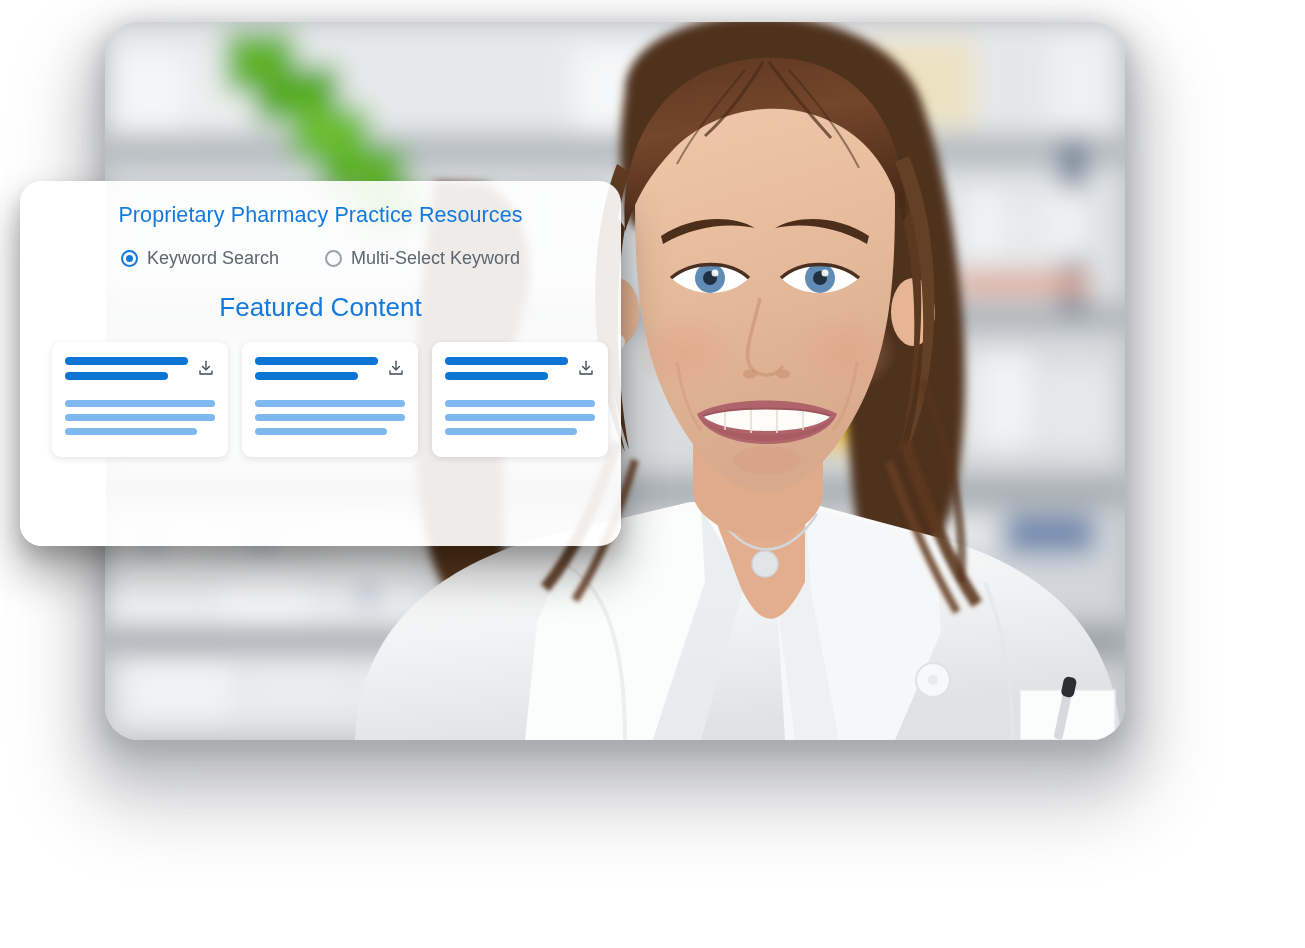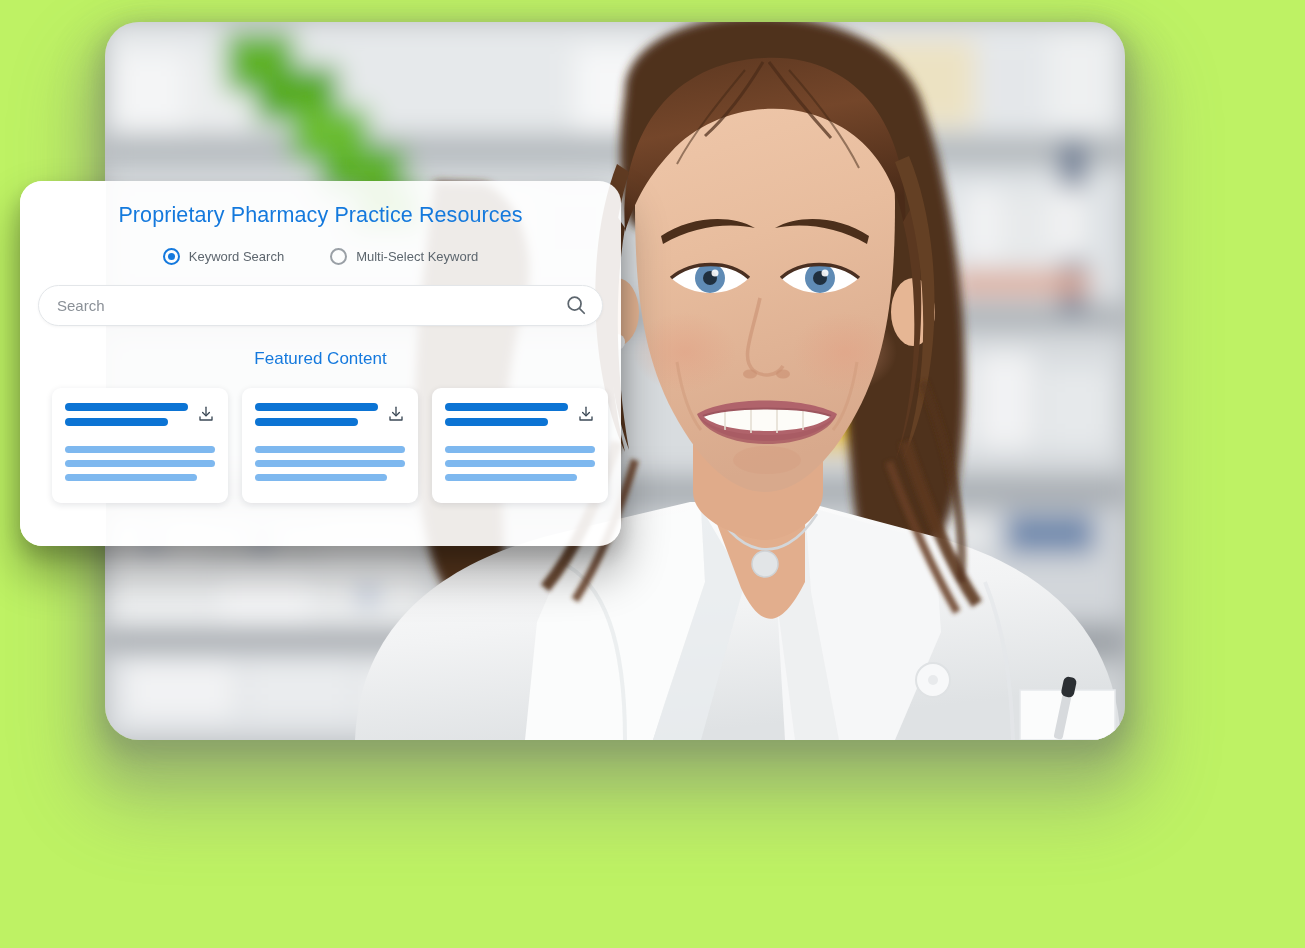--- a/index.html
+++ b/index.html
@@ -5,21 +5,21 @@
   * { box-sizing: border-box; margin: 0; padding: 0; }
   html, body {
     width: 1305px; height: 948px;
     background: #000000;
     overflow: hidden;
     font-family: "Liberation Sans", sans-serif;
   }
   #stage {
     position: relative;
     width: 1305px; height: 948px;
-    background: #bef264;
+    background: #ffffff;
   }
 
   
   #photo-shadow {
     position: absolute;
     left: 105px; top: 22px;
     width: 1020px; height: 718px;
     border-radius: 34px;
     box-shadow:
       0 46px 70px 26px rgba(118,122,128,0.30),
@@ -94,21 +94,21 @@
   }
   .radio-dot.checked::after {
     content: "";
     position: absolute;
     left: 3px; top: 3px;
     width: 7px; height: 7px;
     border-radius: 50%;
     background: #1479dd;
   }
   .radio-label {
-    font-size: 13px;
+    font-size: 18px;
     color: #5d666e;
     white-space: nowrap;
   }
 
   .search-wrap {
     margin: 20px auto 0 auto;
     width: 565px; height: 41px;
     position: relative;
   }
   .search-box {
@@ -134,21 +134,21 @@
     position: absolute;
     right: 16px; top: 50%;
     transform: translateY(-50%);
     width: 22px; height: 22px;
     cursor: pointer;
   }
 
   .featured-title {
     margin-top: 23px;
     text-align: center;
-    font-size: 17px;
+    font-size: 26px;
     font-weight: 400;
     color: #1479dd;
   }
 
   .cards-row {
     margin: 19px 0 0 32px;
     display: flex;
     gap: 14px;
     width: 560px;
   }
@@ -415,31 +415,20 @@
         <div class="radio-opt">
           <span class="radio-dot checked"></span>
           <span class="radio-label">Keyword Search</span>
         </div>
         <div class="radio-opt">
           <span class="radio-dot"></span>
           <span class="radio-label">Multi-Select Keyword</span>
         </div>
       </div>
 
-      <div class="search-wrap">
-        <div class="search-box">
-          <input class="search-input" type="text" placeholder="Search" style="">
-        </div>
-        <span class="search-icon">
-          <svg viewBox="0 0 24 24" width="22" height="22" fill="none" stroke="#5d666e" stroke-width="1.9" stroke-linecap="round">
-            <circle cx="10.5" cy="10.5" r="7"></circle>
-            <line x1="16" y1="16" x2="21" y2="21"></line>
-          </svg>
-        </span>
-      </div>
 
       <div class="featured-title">Featured Content</div>
 
       <div class="cards-row">
 
         <div class="card">
           <div class="card-head">
             <div class="bar-group-dark">
               <div class="bar w100"></div>
               <div class="bar w84"></div>

